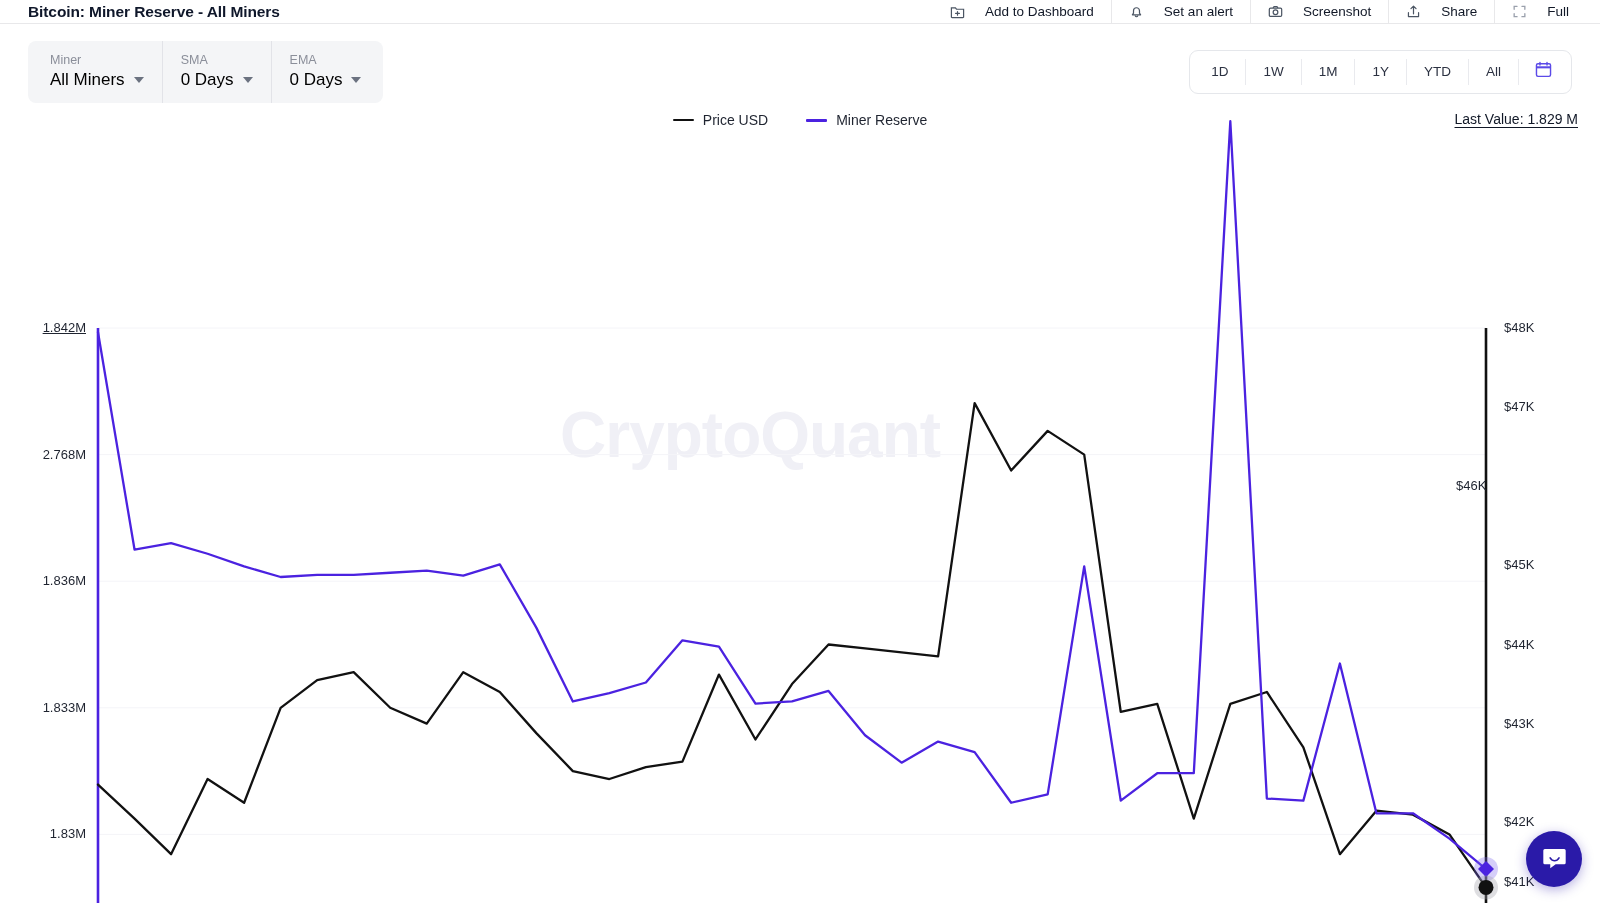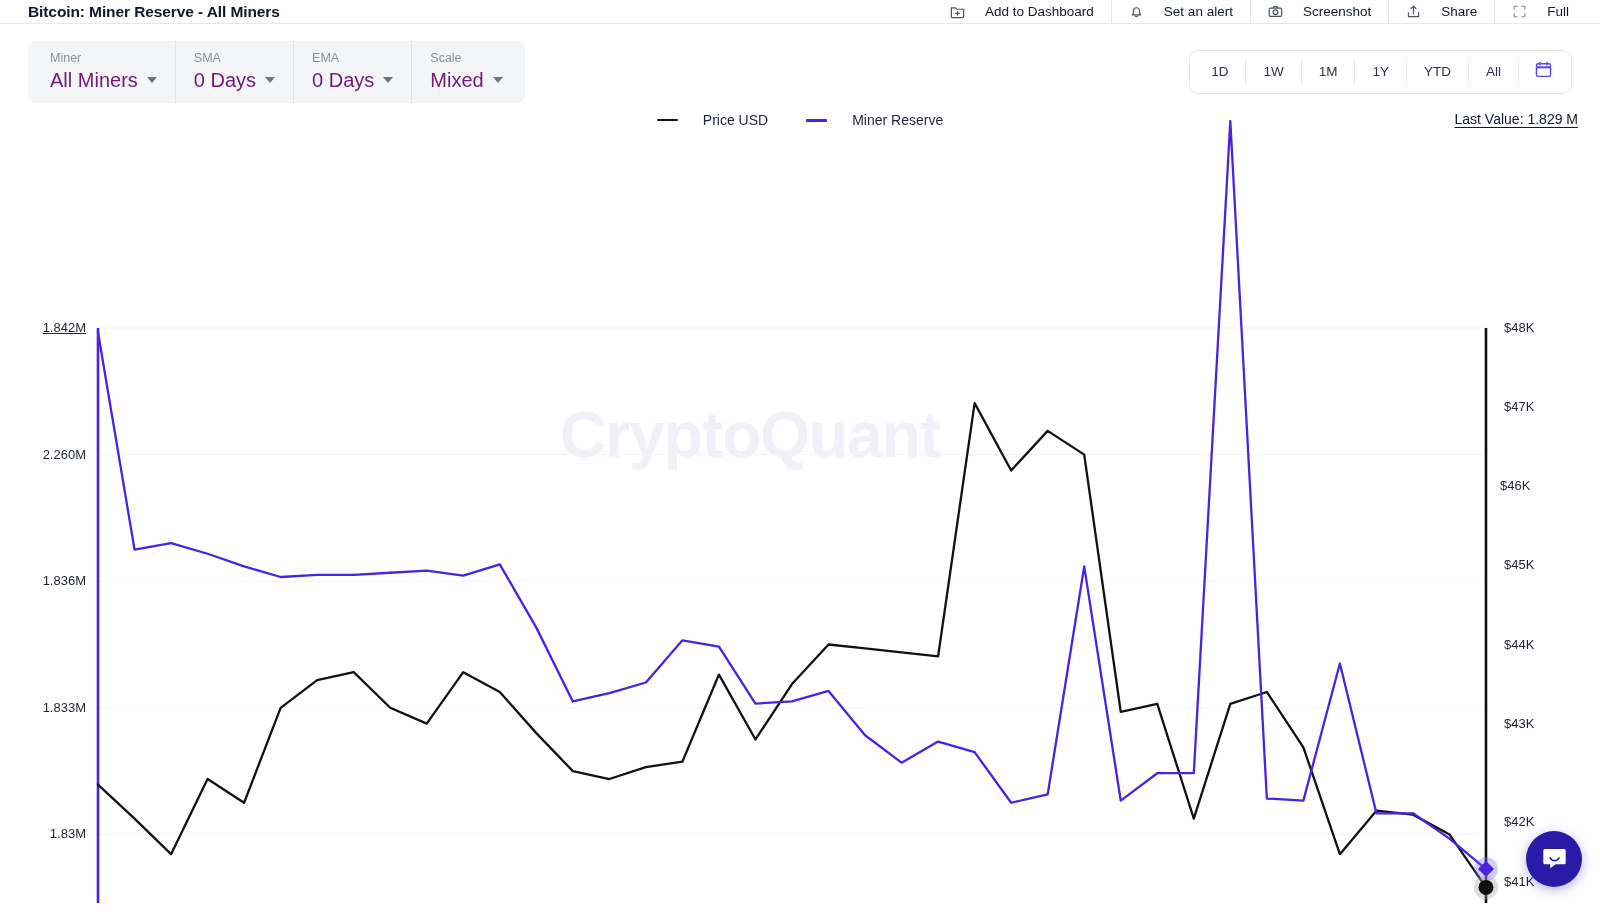--- a/index.html
+++ b/index.html
@@ -78,22 +78,22 @@
     color: #8b8f9a;
     margin-bottom: 3px;
     line-height: 1.1;
   }
   .sel-value-row {
     display: flex;
     align-items: center;
     gap: 9px;
   }
   .sel-value {
-    font-size: 20px;
-    color: #701a75;
+    font-size: 17px;
+    color: #000000;
     line-height: 1.1;
   }
   .caret {
     width: 0; height: 0;
     border-left: 5px solid transparent;
     border-right: 5px solid transparent;
     border-top: 6px solid #6b7280;
   }
 
   
@@ -129,21 +129,21 @@
 
   .legend {
     position: absolute;
     left: 0; right: 0;
     top: 6px;
     display: flex;
     justify-content: center;
     gap: 38px;
     pointer-events: none;
   }
-  .legend-item { display: flex; align-items: center; gap: 25px; cursor: pointer; pointer-events: auto; }
+  .legend-item { display: flex; align-items: center; gap: 9px; cursor: pointer; pointer-events: auto; }
   .legend-swatch { width: 21px; height: 2px; background: #111; border-radius: 1px; }
   .legend-swatch.reserve { background: #4b22e0; height: 3px; }
   .legend-text { font-size: 14px; color: #1f2430; }
 
   .last-value {
     position: absolute;
     right: 22px;
     top: 5px;
     font-size: 14px;
     color: #111827;
@@ -262,27 +262,20 @@
       <div class="sel-label">SMA</div>
       <div class="sel-value-row">
         <span class="sel-value">0 Days</span>
         <span class="caret"></span>
       </div>
     </div>
     <div class="selector">
       <div class="sel-label">EMA</div>
       <div class="sel-value-row">
         <span class="sel-value">0 Days</span>
-        <span class="caret"></span>
-      </div>
-    </div>
-    <div class="selector">
-      <div class="sel-label">Scale</div>
-      <div class="sel-value-row">
-        <span class="sel-value">Mixed</span>
         <span class="caret"></span>
       </div>
     </div>
   </div>
 
   <div class="range-group">
     <div class="range-btn">1D</div>
     <div class="range-btn">1W</div>
     <div class="range-btn">1M</div>
     <div class="range-btn">1Y</div>
@@ -355,29 +348,29 @@
     <g id="end-markers">
         <circle cx="1486" cy="763.0884" r="12" fill="rgba(123,103,235,0.32)"></circle>
         <path d="M 1486 755.0884 L 1494 763.0884 L 1486 771.0884 L 1478 763.0884 Z" fill="#4b22e0"></path>
         <circle cx="1486" cy="781.4137499999999" r="12" fill="rgba(160,160,170,0.35)"></circle>
         <circle cx="1486" cy="781.4137499999999" r="7.5" fill="#111111"></circle>
       </g>
   </svg>
 
   <div id="ylabels-left">
       <div class="axis-label ylabel-left" style="right: 1514px; top: 214px; text-decoration: underline;">1.842M</div>
-      <div class="axis-label ylabel-left" style="right: 1514px; top: 340.6px;">2.260M</div>
+      <div class="axis-label ylabel-left" style="right: 1514px; top: 340.6px;">2.768M</div>
       <div class="axis-label ylabel-left" style="right: 1514px; top: 467.2px;">1.836M</div>
       <div class="axis-label ylabel-left" style="right: 1514px; top: 593.8px;">1.833M</div>
       <div class="axis-label ylabel-left" style="right: 1514px; top: 720.4px;">1.83M</div>
     </div>
   <div id="ylabels-right">
       <div class="axis-label" style="left: 1504px; top: 214px;">$48K</div>
       <div class="axis-label" style="left: 1504px; top: 293.125px;">$47K</div>
-      <div class="axis-label" style="left: 1500px; top: 372.25px; text-align: right;">$46K</div>
+      <div class="axis-label" style="left: 1456px; top: 372.25px; text-align: right;">$46K</div>
       <div class="axis-label" style="left: 1504px; top: 451.375px;">$45K</div>
       <div class="axis-label" style="left: 1504px; top: 530.5px;">$44K</div>
       <div class="axis-label" style="left: 1504px; top: 609.625px;">$43K</div>
       <div class="axis-label" style="left: 1504px; top: 708px;">$42K</div>
       <div class="axis-label" style="left: 1504px; top: 767.875px;">$41K</div>
     </div>
   <div id="xlabels"></div>
 
   <div class="chat-widget">
     <span>

